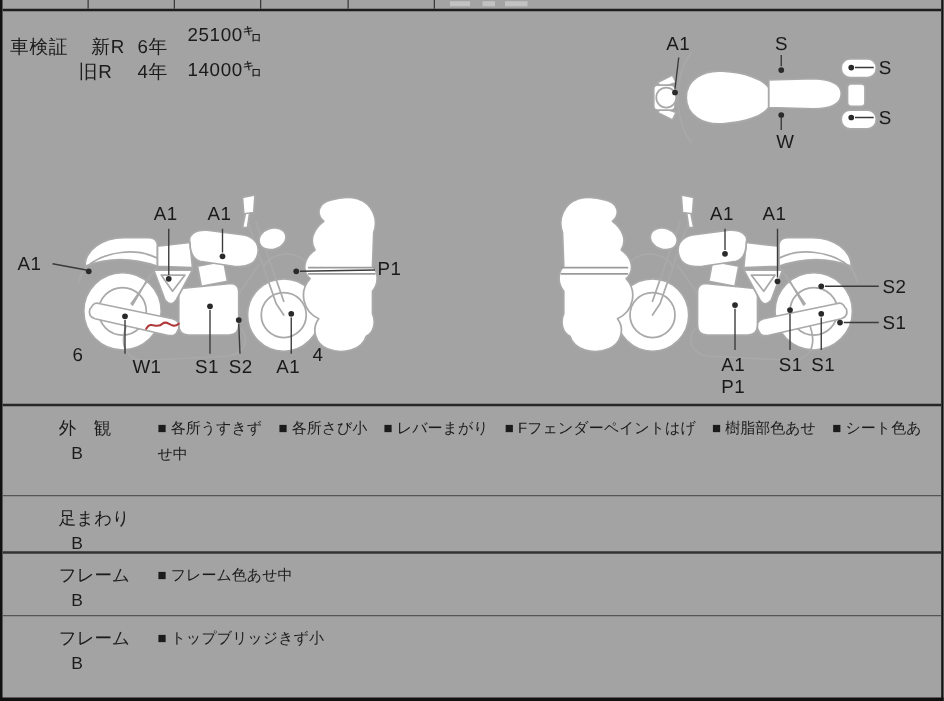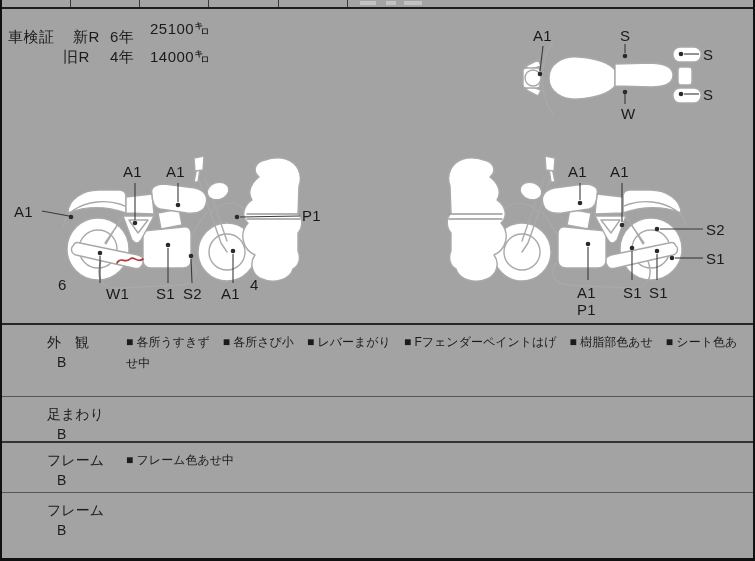--- a/index.html
+++ b/index.html
@@ -214,16 +214,17 @@
         <div class="cat-name">フレーム</div>
         <div class="cat-grade">B</div>
       </div>
       <div class="note-cell"><span class="defect-item">■ フレーム色あせ中</span></div>
     </div>
     <div class="cond-row" style="height:65px">
       <div class="cat-cell">
         <div class="cat-name">フレーム</div>
         <div class="cat-grade">B</div>
       </div>
+      <div class="note-cell"><span class="defect-item">■ トップブリッジきず小</span></div>
     </div>
   </div>
 
 </div>
 
 </body></html>

